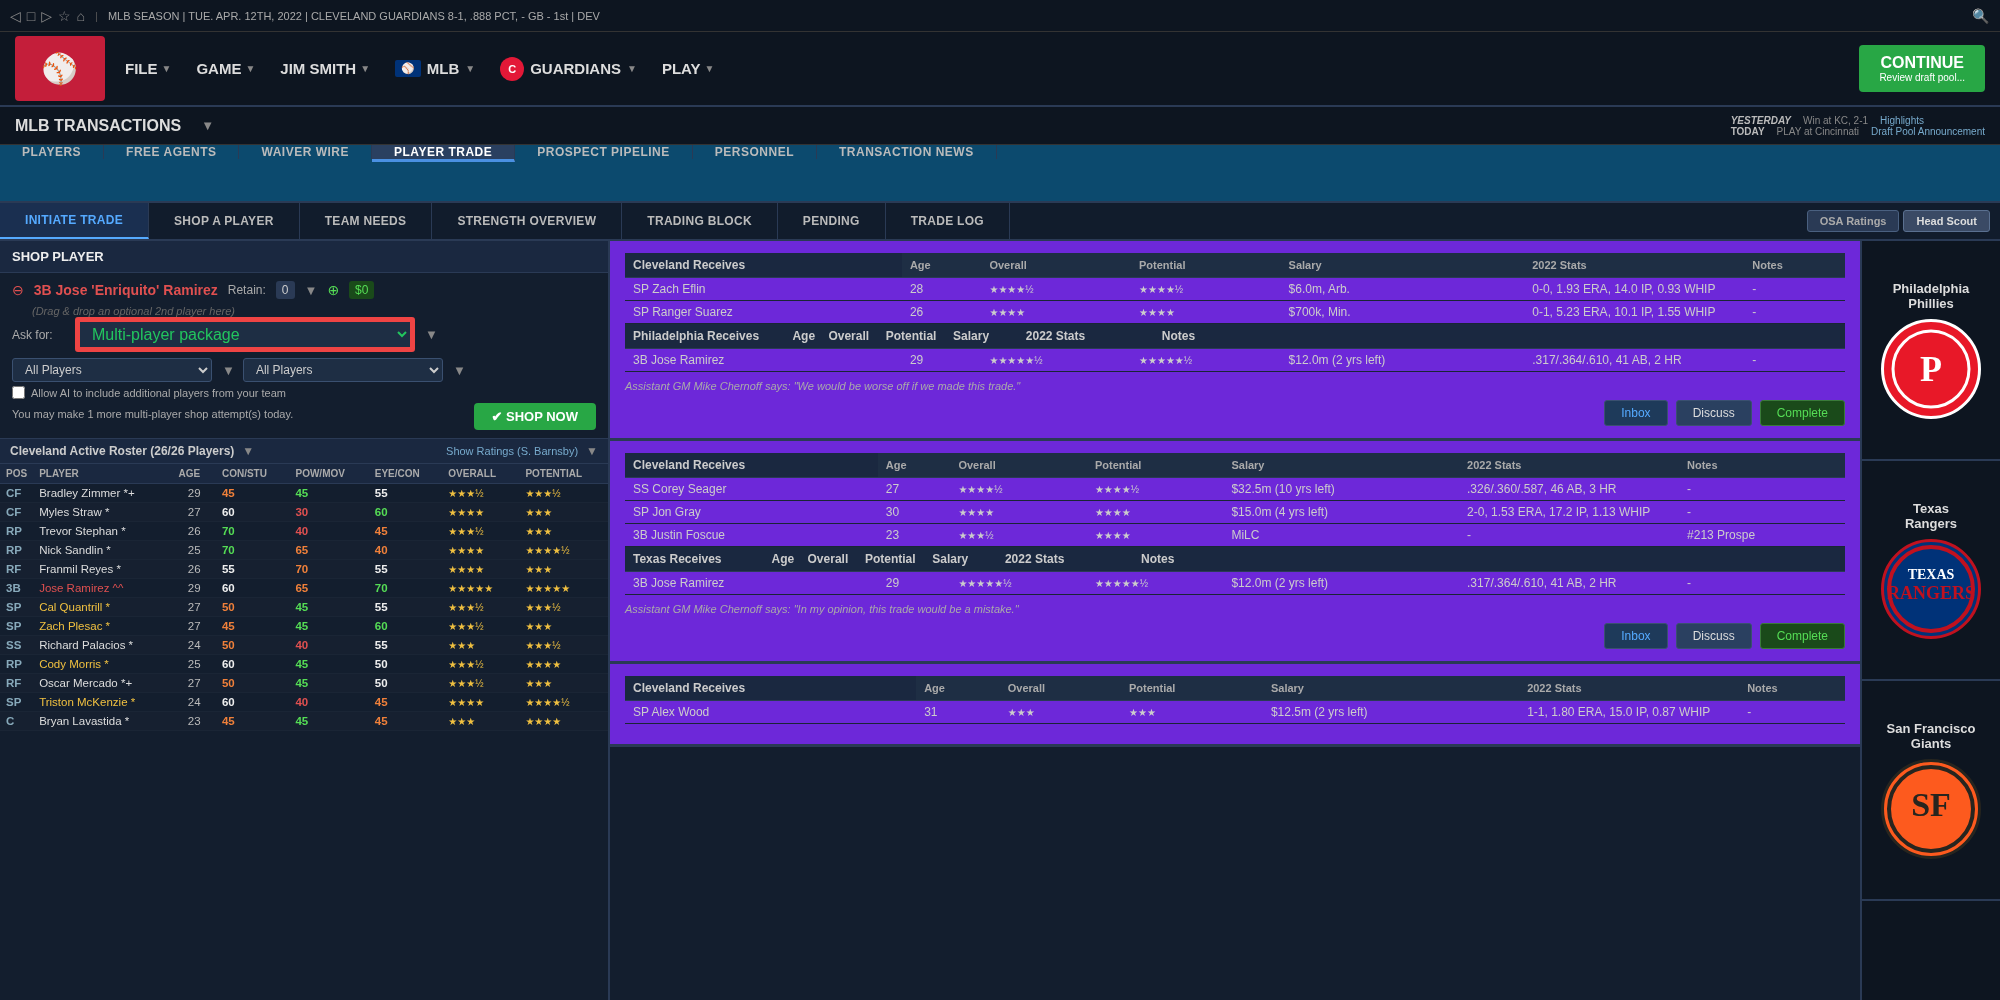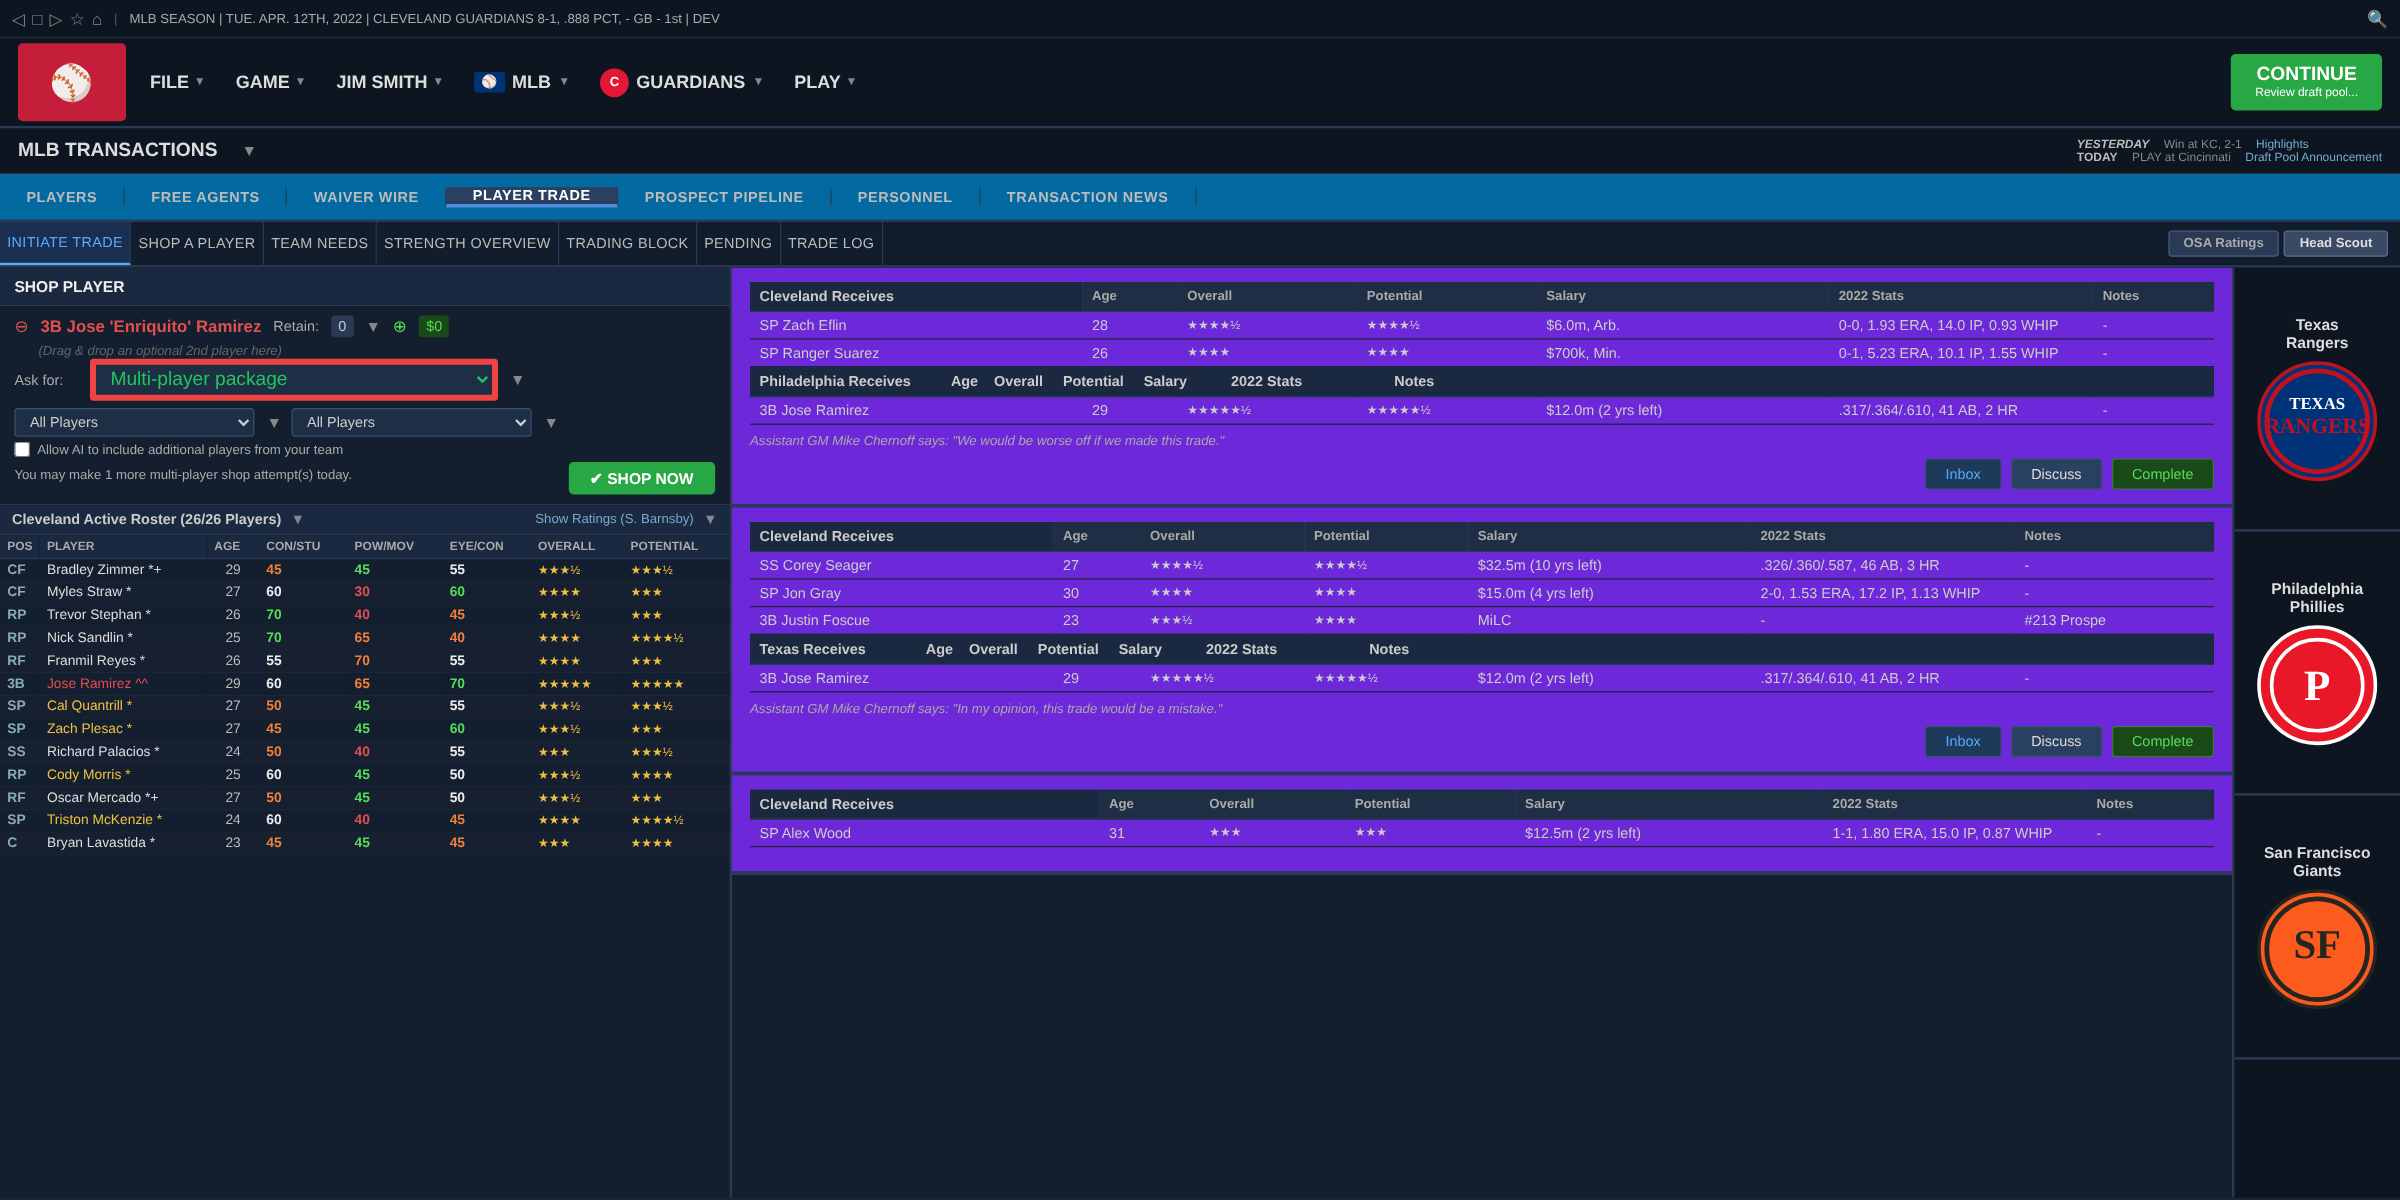--- a/index.html
+++ b/index.html
@@ -92,24 +92,24 @@
       display: flex;
       align-items: center;
       padding: 0 15px;
       gap: 20px;
       border-bottom: 1px solid #333;
     }
     .section-title { font-size: 16px; font-weight: bold; color: #ddd; }
 
     
     .primary-tabs {
-      background: #0369a1;
-      height: 40px;
-      display: flex;
-      align-items: center;
+      background: #0c4a6e;
+      height: 58px;
+      display: flex;
+      align-items: flex-start;
       border-bottom: 2px solid #2a3a55;
     }
     .primary-tab {
       padding: 0 22px;
       display: flex;
       align-items: center;
       color: #bbb;
       font-size: 12px;
       font-weight: bold;
       cursor: pointer;
@@ -125,26 +125,26 @@
 
     
     .secondary-tabs {
       background: #111c2c;
       height: 38px;
       display: flex;
       align-items: stretch;
       border-bottom: 2px solid #2a3a55;
     }
     .secondary-tab {
-      padding: 0 6px;
+      padding: 0 25px;
       display: flex;
       align-items: center;
       color: #bbb;
       font-size: 12px;
-      font-weight: normal;
+      font-weight: bold;
       cursor: pointer;
       border-right: 1px solid #2a3a55;
       text-transform: uppercase;
       letter-spacing: 0.3px;
       text-align: center;
     }
     .secondary-tab.active {
       background: #1a2f50;
       color: #5af;
       border-bottom: 2px solid #5af;
@@ -897,41 +897,41 @@
             </tr>
           </tbody>
         </table>
       </div>
 
     </div>
 
     <div class="teams-sidebar">
 
       <div class="team-logo-section">
+        <span class="team-name">Philadelphia<br>Phillies</span>
+        <div class="team-logo phillies-logo">
+          <svg width="80" height="80" viewBox="0 0 80 80">
+            <circle cx="40" cy="40" r="38" fill="#e81828" stroke="white" stroke-width="3"></circle>
+            <text x="40" y="52" text-anchor="middle" font-size="36" font-weight="bold" fill="white" font-family="serif">P</text>
+          </svg>
+        </div>
+      </div>
+
+      <div class="team-logo-section">
         <span class="team-name">Texas<br>Rangers</span>
         <div class="team-logo rangers-logo">
           <svg width="90" height="90" viewBox="0 0 90 90">
             <circle cx="45" cy="45" r="42" fill="#003278" stroke="#c0111f" stroke-width="4"></circle>
             <text x="45" y="55" text-anchor="middle" font-size="18" font-weight="bold" fill="#c0111f" font-family="serif">RANGERS</text>
             <text x="45" y="35" text-anchor="middle" font-size="14" fill="white" font-family="serif">TEXAS</text>
           </svg>
         </div>
       </div>
 
       <div class="team-logo-section">
-        <span class="team-name">Philadelphia<br>Phillies</span>
-        <div class="team-logo phillies-logo">
-          <svg width="80" height="80" viewBox="0 0 80 80">
-            <circle cx="40" cy="40" r="38" fill="#e81828" stroke="white" stroke-width="3"></circle>
-            <text x="40" y="52" text-anchor="middle" font-size="36" font-weight="bold" fill="white" font-family="serif">P</text>
-          </svg>
-        </div>
-      </div>
-
-      <div class="team-logo-section">
         <span class="team-name">San Francisco<br>Giants</span>
         <div class="team-logo giants-logo">
           <svg width="90" height="90" viewBox="0 0 90 90">
             <circle cx="45" cy="45" r="42" fill="#FD5A1E" stroke="#27251F" stroke-width="4"></circle>
             <text x="45" y="52" text-anchor="middle" font-size="34" font-weight="bold" fill="#27251F" font-family="serif">SF</text>
           </svg>
         </div>
       </div>
 
     </div>

